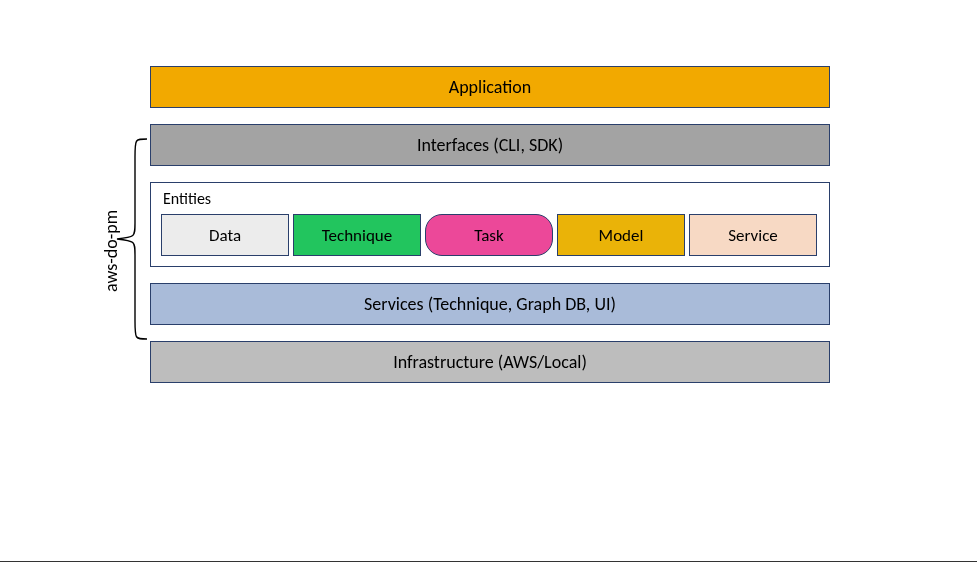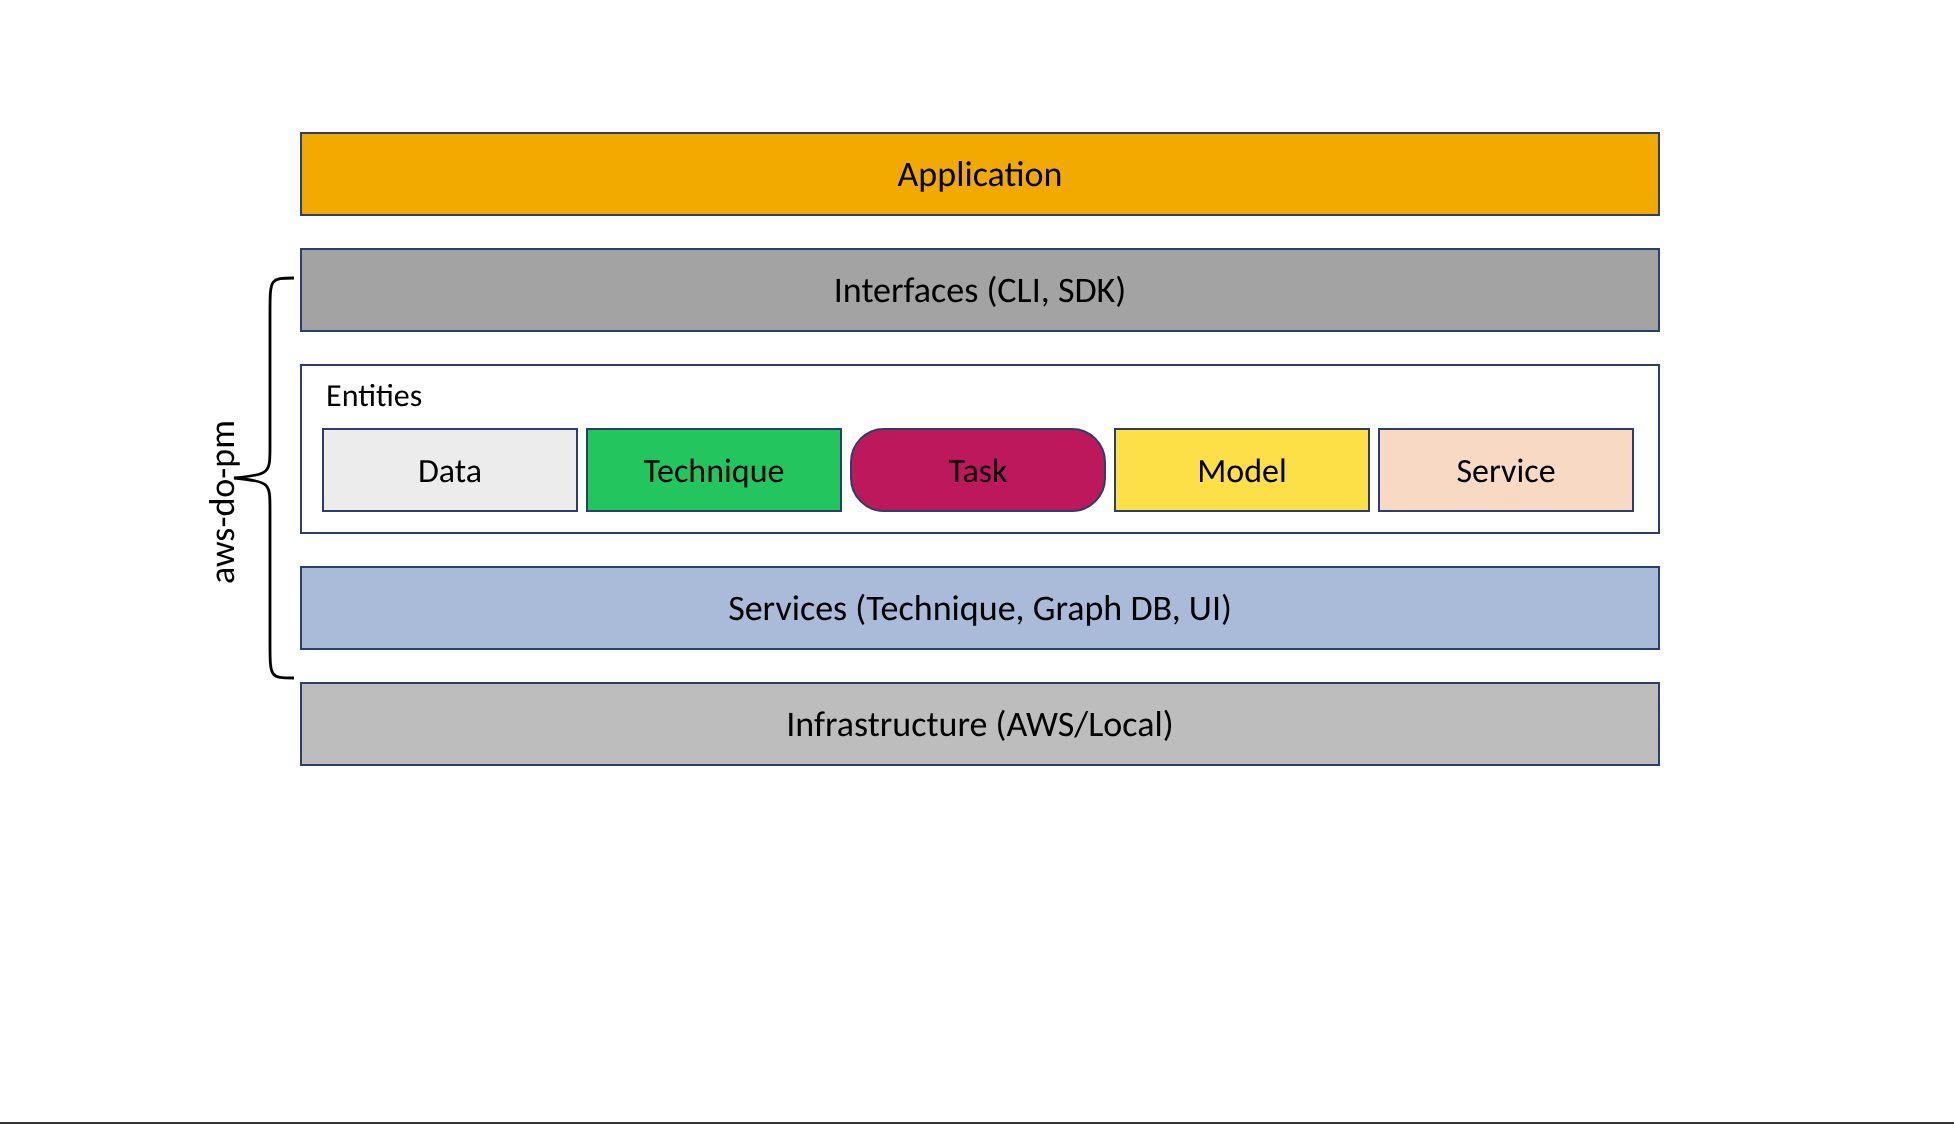--- a/index.html
+++ b/index.html
@@ -54,22 +54,22 @@
       flex: 1;
       height: 42px;
       display: flex;
       align-items: center;
       justify-content: center;
       font-size: 17px;
       border: 1px solid #2a3f6b;
     }
     .entity-data { background: #ececec; }
     .entity-technique { background: #22c55e; }
-    .entity-task { background: #be185d; border-radius: 17px; }
-    .entity-model { background: #fde047; }
+    .entity-task { background: #ec4899; border-radius: 17px; }
+    .entity-model { background: #eab308; }
     .entity-service { background: #f7d9c4; }
     .layer-services {
       background: #a9bbd9;
       height: 42px;
     }
     .layer-target {
       background: #d6e1f1;
       height: 42px;
     }
     .layer-infrastructure {

